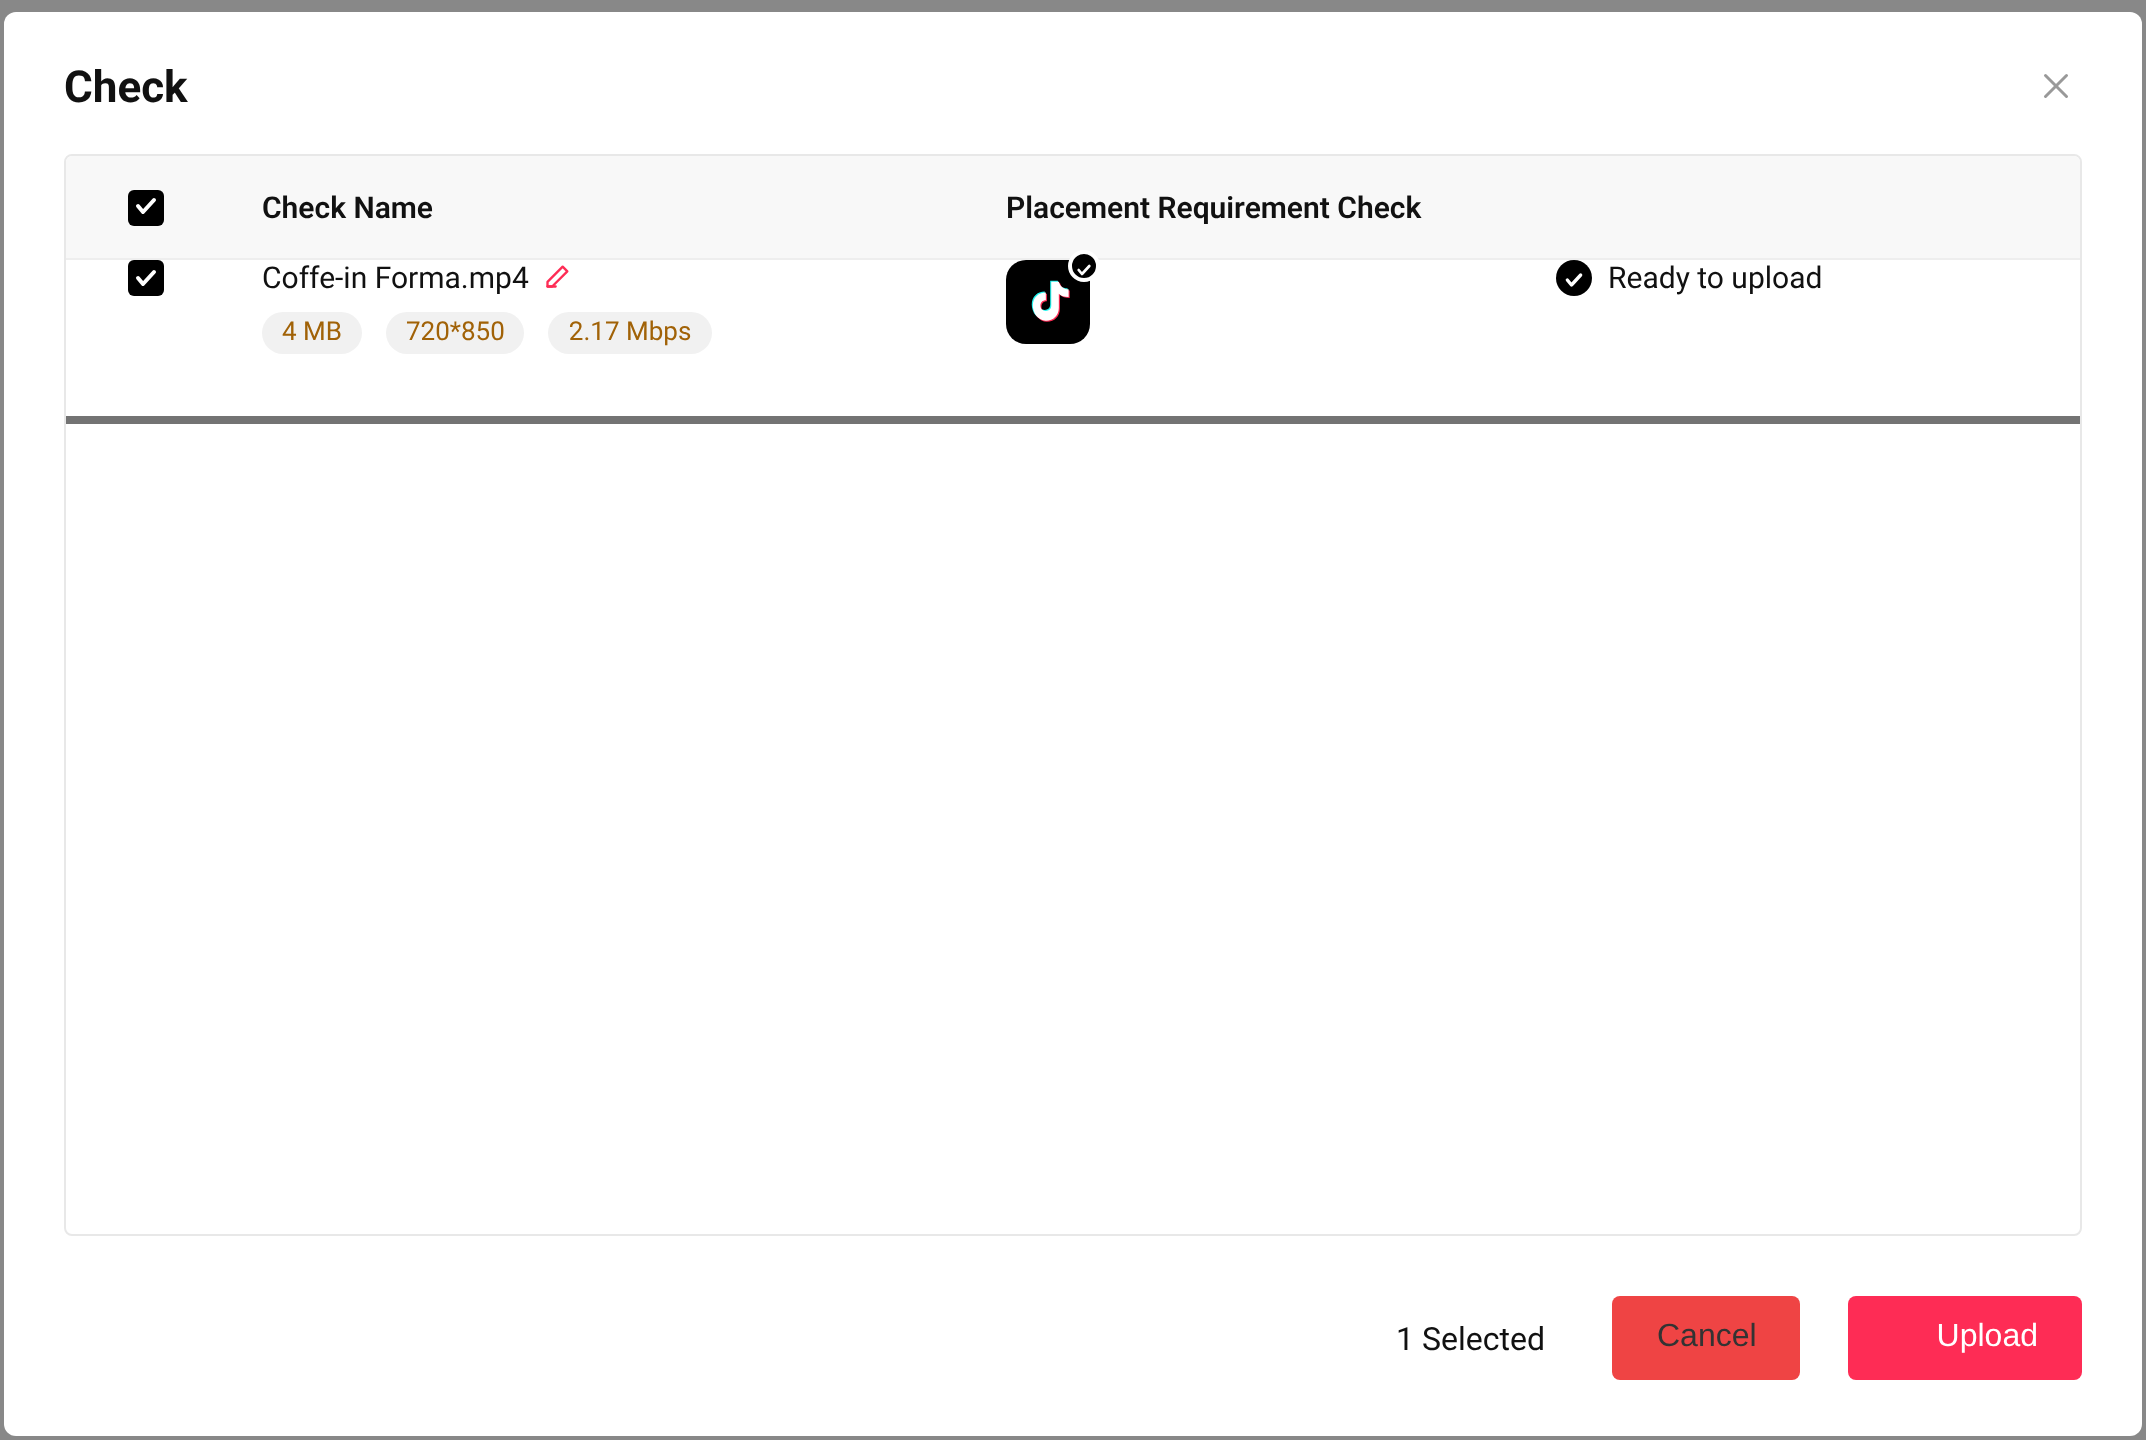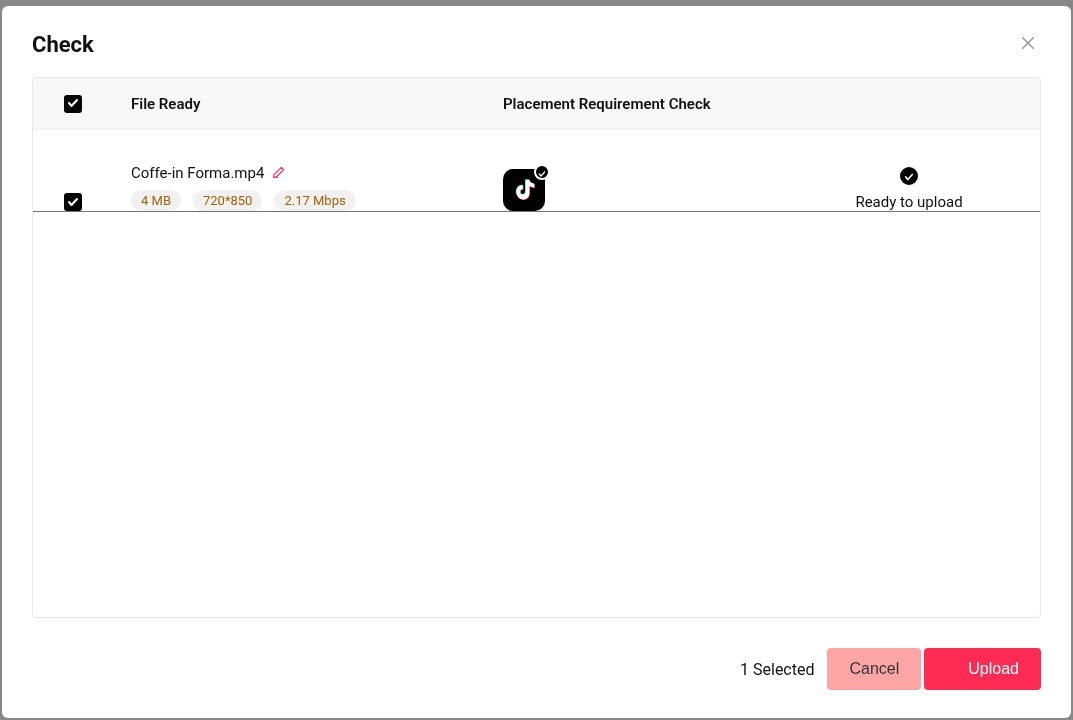--- a/index.html
+++ b/index.html
@@ -92,23 +92,23 @@
       align-items: center;
       justify-content: center;
       cursor: pointer;
     }
     .checkbox svg {
       width: 12px;
       height: 12px;
     }
     .table-row {
       display: flex;
-      align-items: flex-end;
+      align-items: flex-start;
       height: 82px;
-      border-bottom: 1px solid #737373;
+      border-bottom: 4px solid #737373;
       background: #fff;
     }
     .file-cell {
       padding-left: 18px;
     }
     .file-name-row {
       display: flex;
       align-items: center;
       gap: 8px;
       margin-bottom: 8px;
@@ -166,58 +166,57 @@
       border-radius: 50%;
       display: flex;
       align-items: center;
       justify-content: center;
     }
     .thumb-badge svg { width: 8px; height: 8px; }
     .status-cell {
       display: flex;
       align-items: center;
       gap: 8px;
-      flex-direction: column;
     }
     .status-icon {
       width: 18px;
       height: 18px;
       background: #000;
       border-radius: 50%;
       display: flex;
       align-items: center;
       justify-content: center;
     }
     .status-icon svg { width: 10px; height: 10px; }
     .status-text {
       font-size: 15px;
       color: #111;
     }
     .modal-footer {
       display: flex;
       align-items: center;
       justify-content: flex-end;
-      gap: 3px;
+      gap: 24px;
       padding: 0 30px 28px 30px;
     }
     .selected-text {
       font-size: 16px;
       color: #111;
       margin-right: 10px;
     }
     .btn {
       height: 42px;
       padding: 0 22px;
       font-size: 16px;
       border: none;
       border-radius: 4px;
       cursor: pointer;
     }
     .btn-cancel {
-      background: #fca5a5;
+      background: #ef4444;
       color: #333;
     }
     .btn-upload {
       background: #fe2c55;
       color: #fff;
       padding-left: 44px;
     }
   </style>
 </head>
 <body>
@@ -243,21 +242,21 @@
     <div class="table-head">
       <div class="col-check">
         <div class="checkbox">
           <span>
             <svg viewBox="0 0 24 24" fill="none" stroke="#fff" stroke-width="4" stroke-linecap="round" stroke-linejoin="round">
               <polyline points="4 12 9 18 20 6"></polyline>
             </svg>
           </span>
         </div>
       </div>
-      <div class="col-name th">File Ready</div>
+      <div class="col-name th">Check Name</div>
       <div class="col-place th">Placement Requirement Check</div>
     </div>
 
     <div class="table-row">
       <div class="col-check">
         <div class="checkbox">
           <span>
             <svg viewBox="0 0 24 24" fill="none" stroke="#fff" stroke-width="4" stroke-linecap="round" stroke-linejoin="round">
               <polyline points="4 12 9 18 20 6"></polyline>
             </svg>

